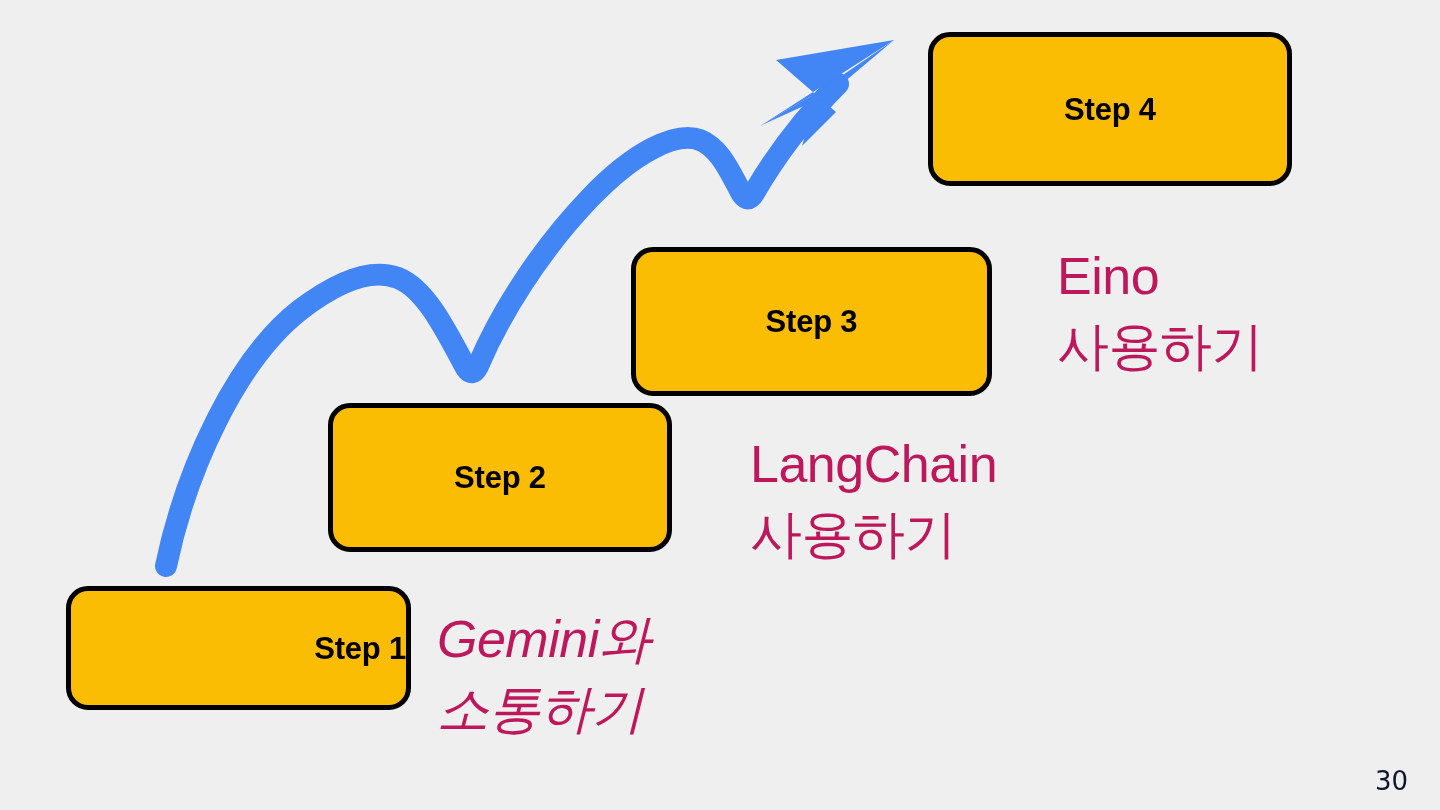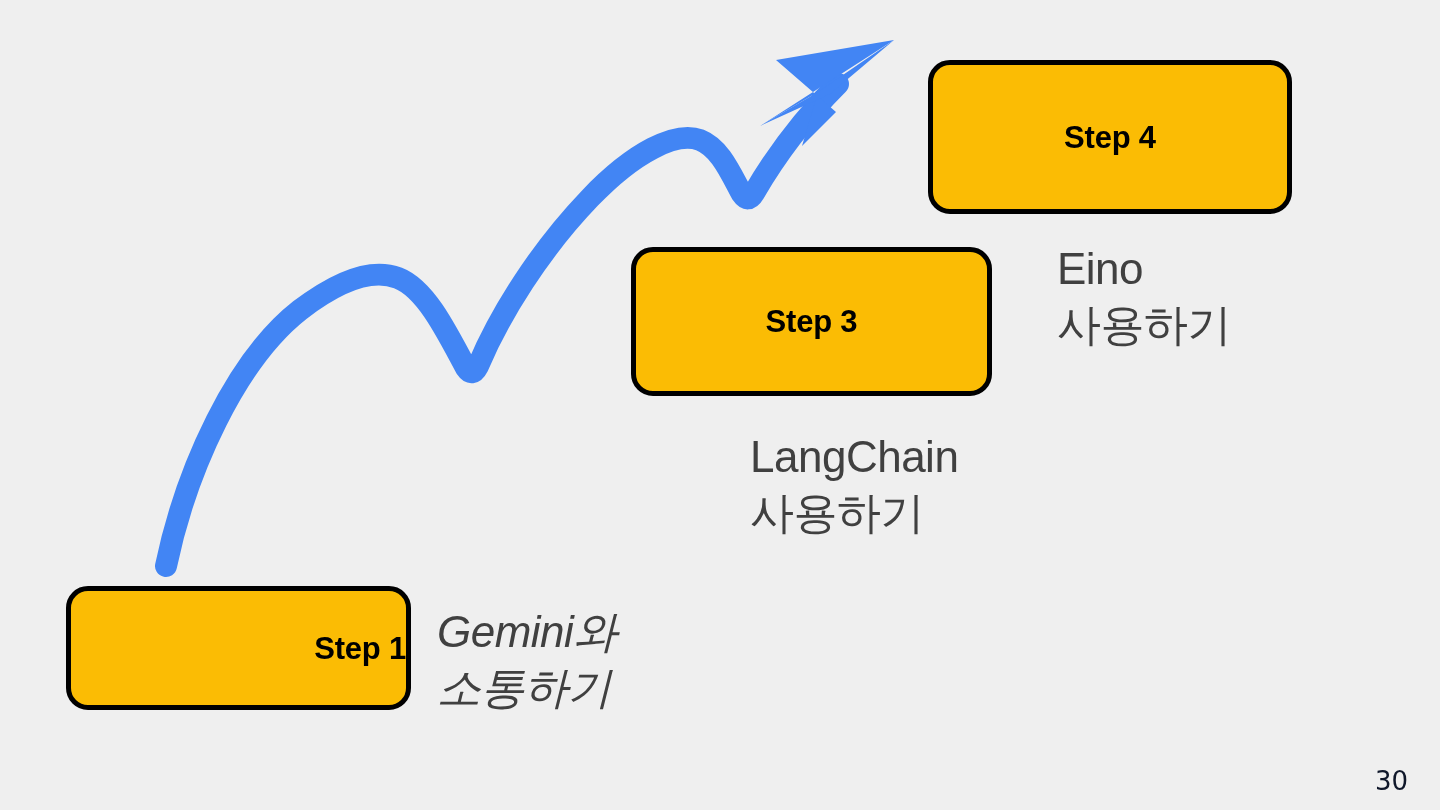--- a/index.html
+++ b/index.html
@@ -50,30 +50,30 @@
     font-size: 31px;
     color: #000000;
     letter-spacing: -0.2px;
     line-height: 1;
     white-space: nowrap;
   }
 
   #step-box-1 { left: 66px;  top: 586px; width: 345px; height: 124px; justify-content: flex-end; }
   #step-box-2 { left: 328px; top: 403px; width: 344px; height: 149px; }
   #step-box-3 { left: 631px; top: 219px; width: 361px; height: 149px; margin-top: 28px; }
-  #step-box-4 { left: 928px; top: 32px;  width: 364px; height: 154px; margin-top: 28px; }
+  #step-box-4 { left: 928px; top: 32px;  width: 364px; height: 154px; }
 
   
   .caption {
     position: absolute;
-    color: #404040;
+    color: #be185d;
     font-family: "Liberation Sans", sans-serif;
     font-weight: 400;
-    font-size: 44px;
-    line-height: 56px;
+    font-size: 52px;
+    line-height: 70px;
     letter-spacing: -0.5px;
     white-space: pre-line;
     z-index: 2;
   }
   #caption-1 { left: 437px;  top: 604px; font-style: italic; }
   #caption-2 { left: 750px;  top: 429px; }
   #caption-3 { left: 1057px; top: 241px; }
 
   
   #page-number {
@@ -115,20 +115,23 @@
 
     <path d="M 894 40 L 818 92 L 760 126 L 830 94 Z" fill="#4285f4"></path>
   </svg>
 
   <div class="step-box" id="step-box-1">
     <span class="step-label">Step 1</span>
   </div>
   <div class="caption" id="caption-1">Gemini와
 소통하기</div>
 
+  <div class="step-box" id="step-box-2">
+    <span class="step-label">Step 2</span>
+  </div>
   <div class="caption" id="caption-2">LangChain
 사용하기</div>
 
   <div class="step-box" id="step-box-3">
     <span class="step-label">Step 3</span>
   </div>
   <div class="caption" id="caption-3">Eino
 사용하기</div>
 
   <div class="step-box" id="step-box-4">

